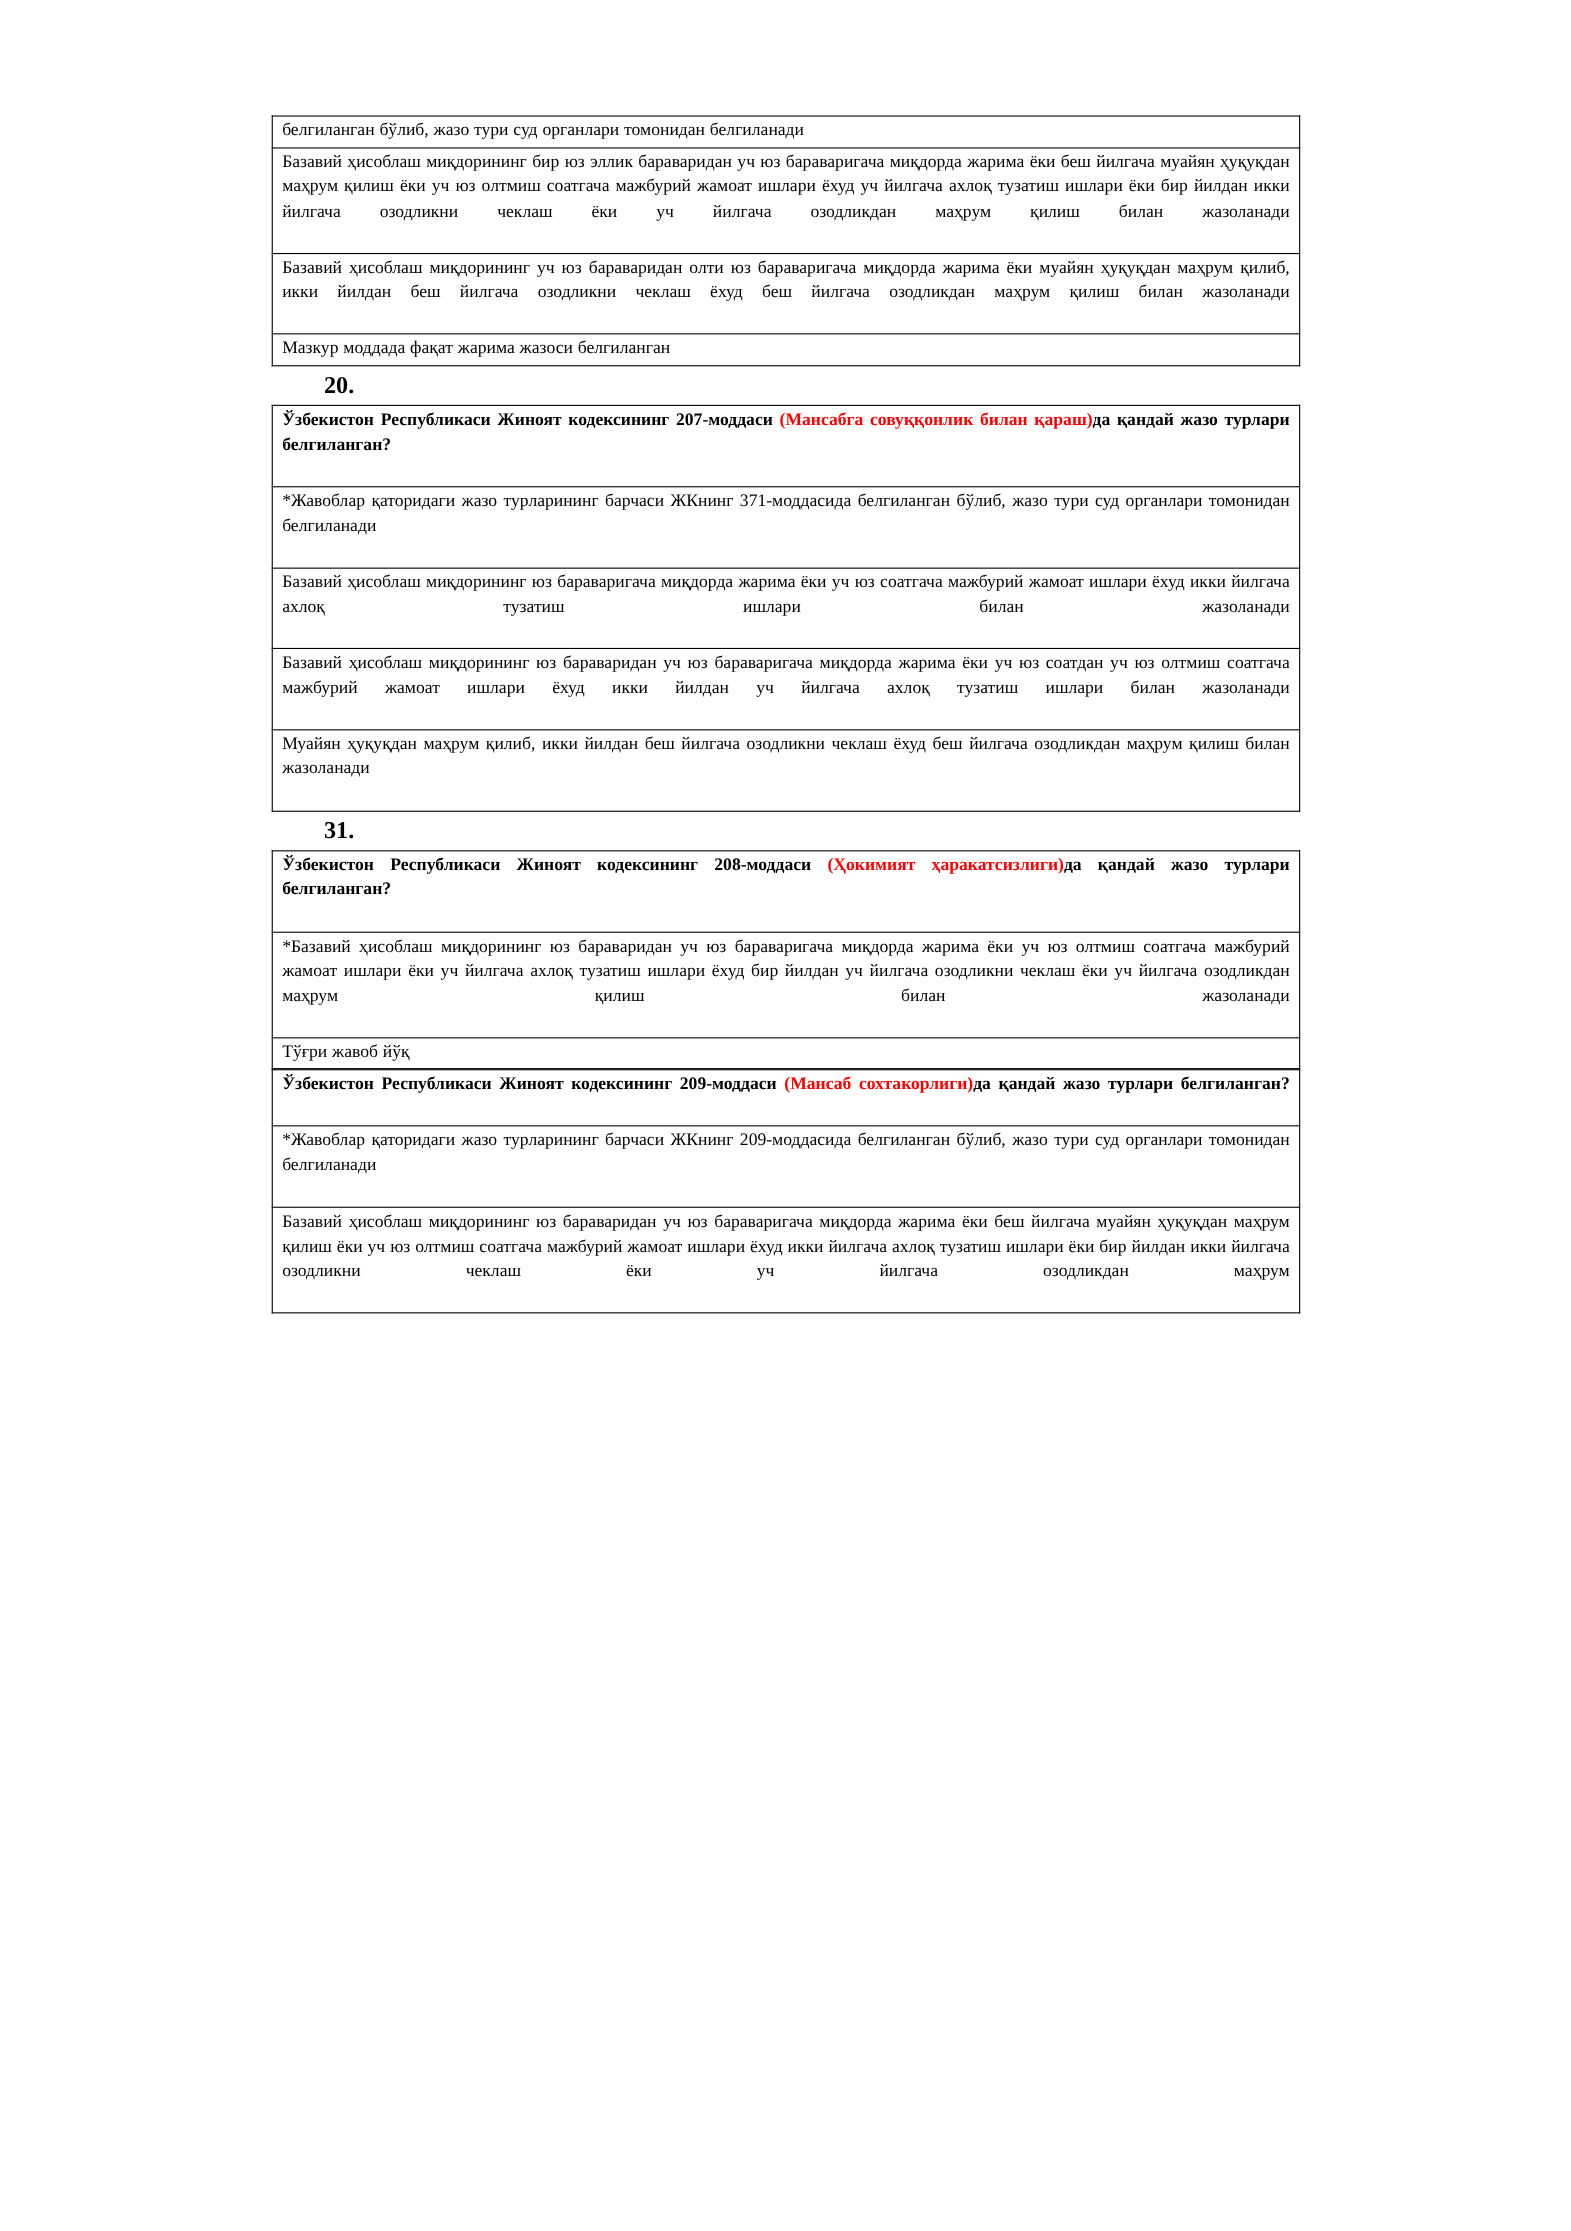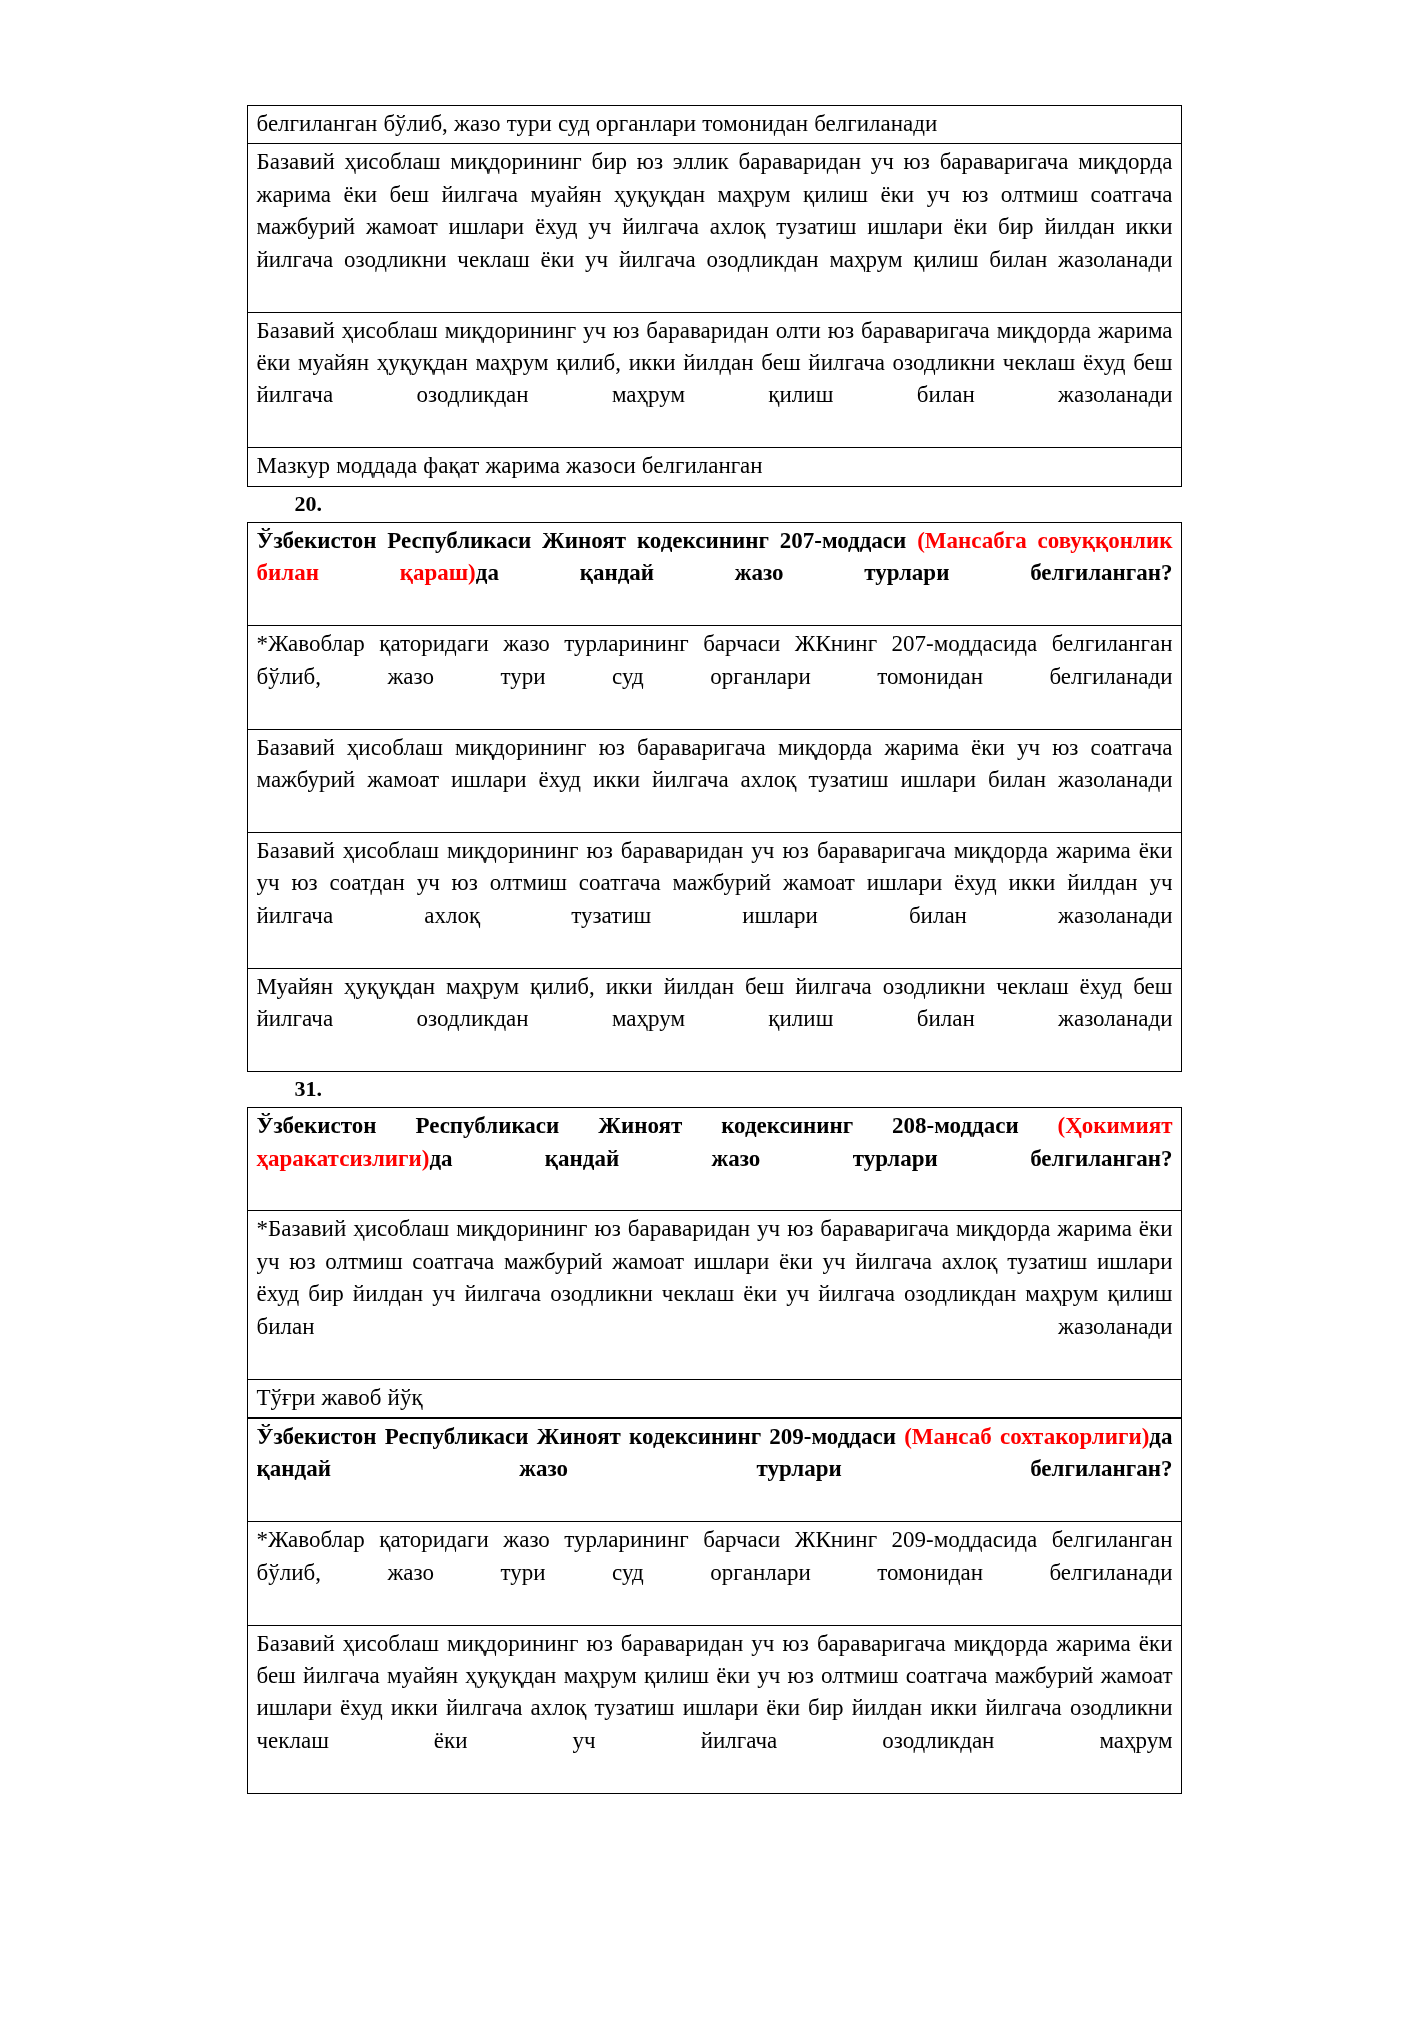--- a/index.html
+++ b/index.html
@@ -27,21 +27,21 @@
   table.qtable {
     width: 935px;
     border-collapse: collapse;
     table-layout: fixed;
     margin: 0;
   }
   table.qtable td {
     border: 1.6px solid #000000;
     padding: 2px 8px 3px 9px;
     vertical-align: top;
-    font-size: 23px;
+    font-size: 16px;
     line-height: 1.41;
     text-align: justify;
     text-justify: inter-word;
     hyphens: none;
     word-spacing: 0.4px;
   }
   
   td.opt {
     font-weight: normal;
   }
@@ -94,21 +94,21 @@
     </tbody>
       </table>
 
     <div class="qnum">20.</div>
     <table class="qtable">
       <tbody>
           <tr>
         <td class="qhead jfull"><span>Ўзбекистон Республикаси Жиноят кодексининг 207-моддаси </span><span class="redpart">(Мансабга совуққонлик билан қараш)</span><span>да қандай жазо турлари белгиланган?</span></td>
       </tr>
       <tr>
-        <td class="opt jfull">*Жавоблар қаторидаги жазо турларининг барчаси ЖКнинг 207-моддасида белгиланган бўлиб, жазо тури суд органлари томонидан белгиланади</td>
+        <td class="opt jfull">*Жавоблар қаторидаги жазо турларининг барчаси ЖКнинг 371-моддасида белгиланган бўлиб, жазо тури суд органлари томонидан белгиланади</td>
       </tr>
       <tr>
         <td class="opt jfull">Базавий ҳисоблаш миқдорининг юз бараваригача миқдорда жарима ёки уч юз соатгача мажбурий жамоат ишлари ёхуд икки йилгача ахлоқ тузатиш ишлари билан жазоланади</td>
       </tr>
       <tr>
         <td class="opt jfull">Базавий ҳисоблаш миқдорининг юз бараваридан уч юз бараваригача миқдорда жарима ёки уч юз соатдан уч юз олтмиш соатгача мажбурий жамоат ишлари ёхуд икки йилдан уч йилгача ахлоқ тузатиш ишлари билан жазоланади</td>
       </tr>
       <tr>
         <td class="opt jfull">Муайян ҳуқуқдан маҳрум қилиб, икки йилдан беш йилгача озодликни чеклаш ёхуд беш йилгача озодликдан маҳрум қилиш билан жазоланади</td>
       </tr>

